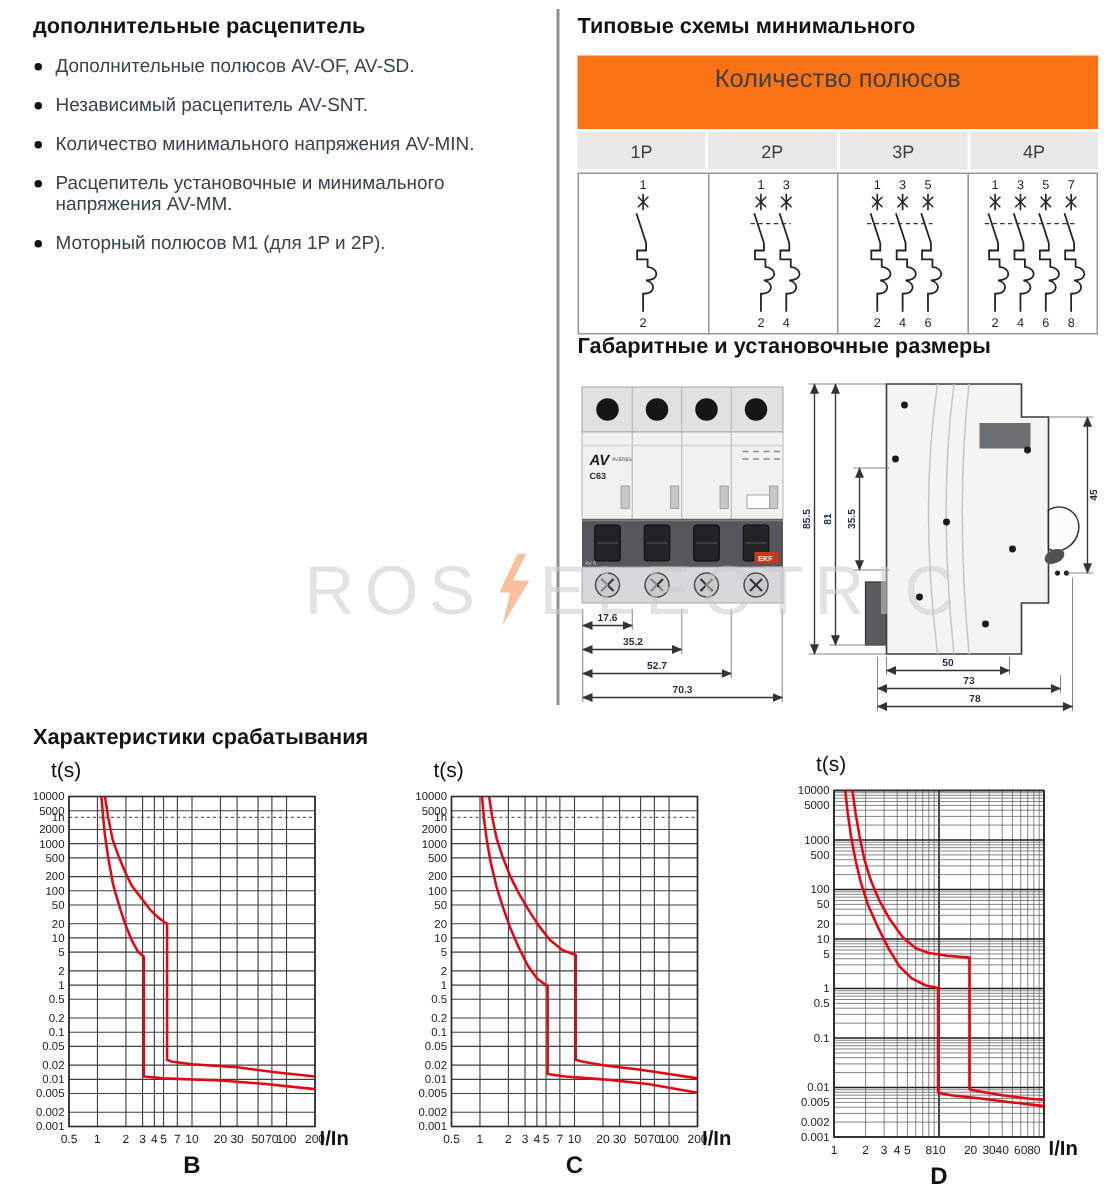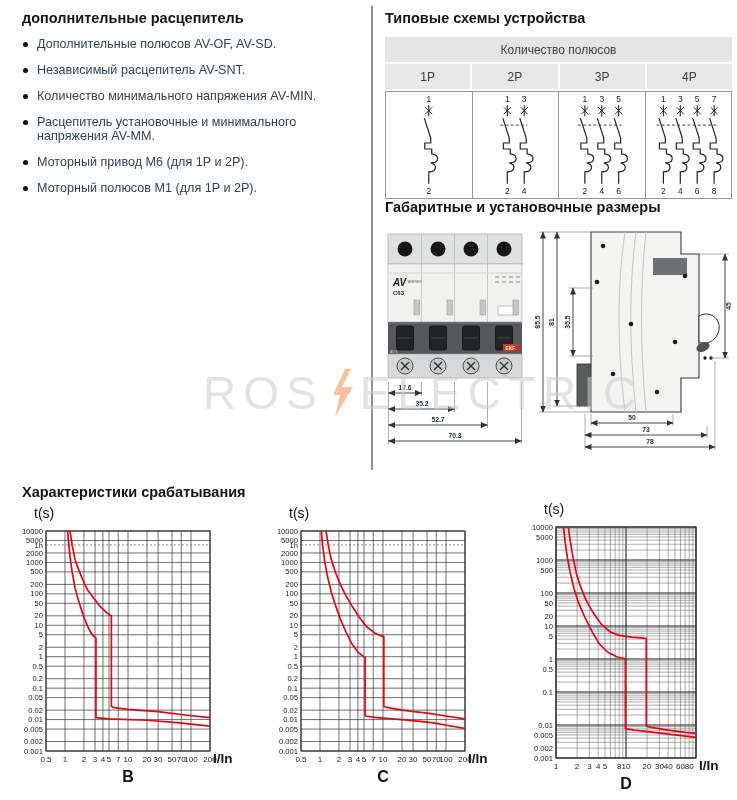--- a/index.html
+++ b/index.html
@@ -11,22 +11,22 @@
   .left-col h2.sec{margin-bottom:11px;}
   ul.devices{list-style:none;margin:0;padding:0;}
   ul.devices li{position:relative;padding-left:15px;margin-bottom:12px;
     font-size:12.6px;line-height:14px;color:#37434f;}
   ul.devices li::before{content:"";position:absolute;left:1px;top:4.5px;width:5px;height:5px;
     border-radius:50%;background:#111;}
   .v-divider{position:absolute;left:371px;top:6px;width:2px;height:464px;background:#8f8f8f;}
   
   .right-col{position:absolute;left:385px;top:10px;width:348px;}
   .schemes-table{width:347px;margin-top:11px;}
-  .th-span{background:#e5e5e5;color:#3f3f3f;font-size:12px;text-align:center;
-    padding:6px 0 5px;margin-bottom:2px;}
+  .th-span{background:#f97316;color:#3f3f3f;font-size:17px;text-align:center;
+    padding:6px 0 23px;margin-bottom:2px;}
   .th-row{display:flex;gap:2px;margin-bottom:2px;}
   .th-cell{flex:1;background:#e8e8e8;text-align:center;font-size:12px;color:#3f3f3f;padding:6px 0 5px;}
   .diagram-row{display:flex;}
   .diagram-cell{flex:1;border:1px solid #979797;background:#fff;height:106px;margin-left:-1px;}
   .diagram-cell:first-child{margin-left:0;}
   .dims-title{margin-top:19px;}
   .drawings{position:relative;height:232px;margin-top:11px;}
   .drawings svg{position:absolute;}
   svg text{font-family:"Liberation Sans",sans-serif;}
   
@@ -42,29 +42,28 @@
 
 <div class="page">
 
   <section class="left-col">
     <h2 class="sec">дополнительные расцепитель</h2>
     <ul class="devices" id="devices-list">
         <li>Дополнительные полюсов AV-OF, AV-SD.</li>
         <li>Независимый расцепитель AV-SNT.</li>
         <li>Количество минимального напряжения AV-MIN.</li>
         <li>Расцепитель установочные и минимального напряжения AV-MM.</li>
-        <li>Моторный привод М6 (для 1P и 2P).</li>
         <li>Моторный полюсов М1 (для 1P и 2P).</li>
       </ul>
   </section>
 
   <div class="v-divider"></div>
 
   <section class="right-col">
-    <h2 class="sec">Типовые схемы устройства</h2>
+    <h2 class="sec">Типовые схемы минимального</h2>
 
     <div class="schemes-table">
       <div class="th-span">Количество полюсов</div>
       <div class="th-row" id="poles-header">
           <div class="th-cell">1P</div>
           <div class="th-cell">2P</div>
           <div class="th-cell">3P</div>
           <div class="th-cell">4P</div>
         </div>
       <div class="diagram-row" id="poles-diagrams">

